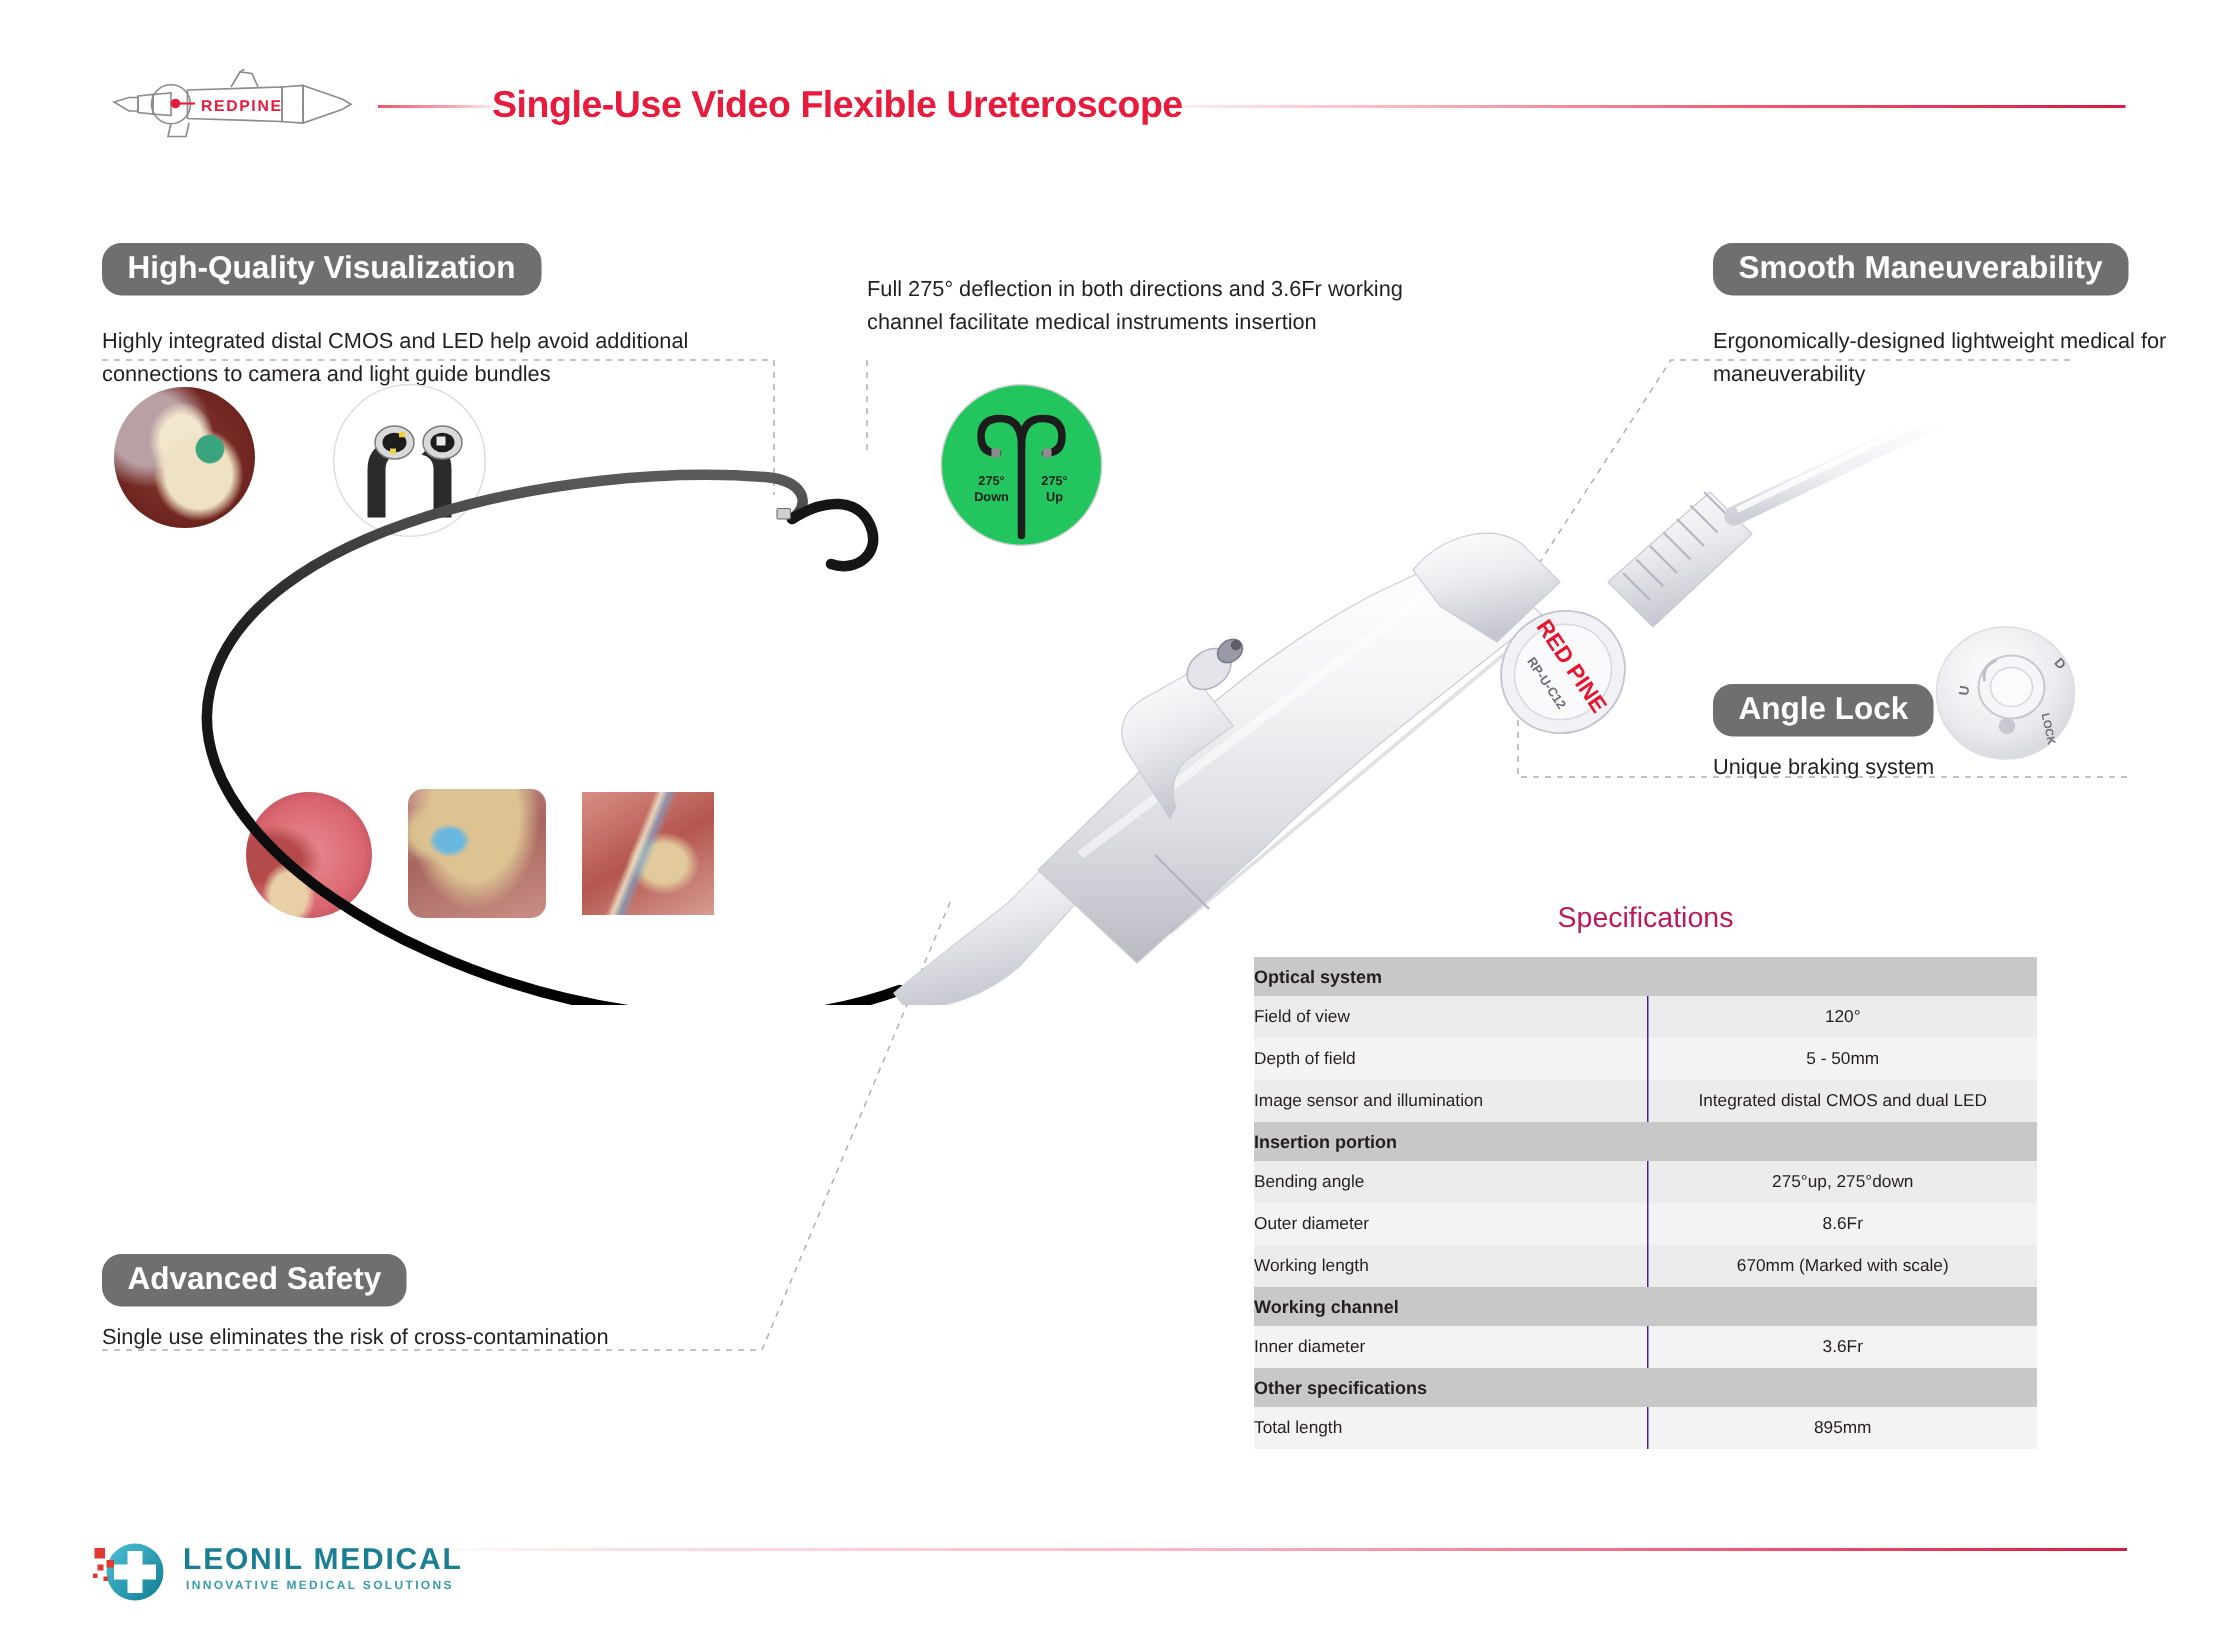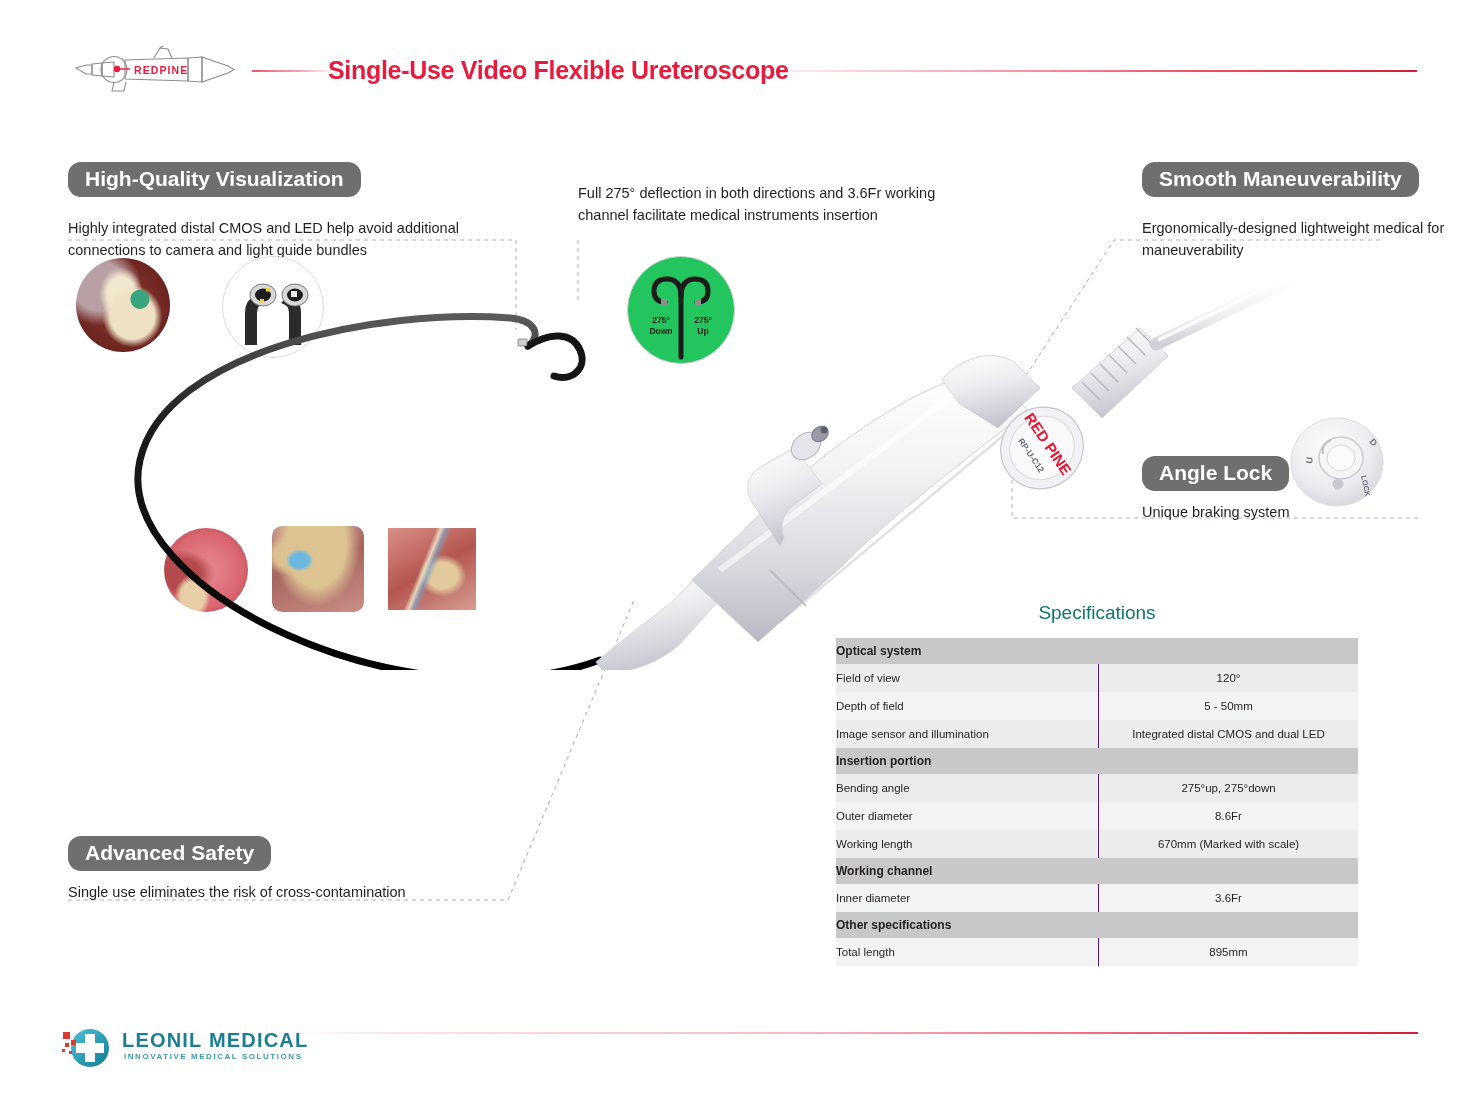--- a/index.html
+++ b/index.html
@@ -119,21 +119,21 @@
     left: 1285px; top: 410px; width: 105px; height: 105px;
   }
 
   
   #device { left: 80px; top: 270px; width: 1230px; height: 400px; }
 
   
   #spec-title {
     left: 836px; top: 602px; width: 522px;
     text-align: center;
-    font-size: 19px; color: #0f766e;
+    font-size: 19px; color: #be185d;
   }
   #spec-table {
     left: 836px; top: 638px; width: 522px;
     border-collapse: collapse;
     font-size: 11.5px;
   }
   #spec-table td { padding: 0; }
   .spec-group td {
     background: #c8c8c8;
     font-weight: bold;

